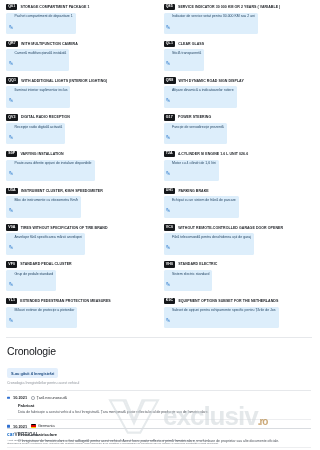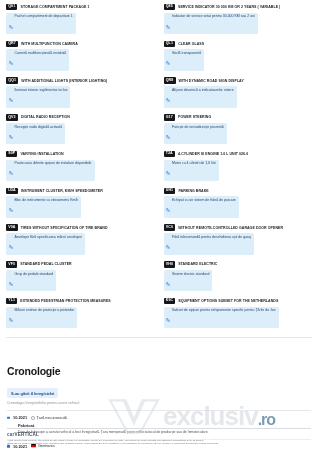--- a/index.html
+++ b/index.html
@@ -69,25 +69,24 @@
   .sec-divider {
     height: 1px;
     background: #e6e8eb;
     margin: 2px 6px 0 6px;
   }
 
   
   .chrono { padding: 7px 7px 0 7px; }
   .chrono-title {
     font-size: 10.5px;
-    font-weight: bold;
+    font-weight: normal;
     color: #14161a;
     letter-spacing: -0.2px;
     margin-bottom: 4px;
-    margin-top: 20px;
   }
   .chrono-badge {
     display: inline-block;
     background: #e3effc;
     color: #1c4b80;
     font-size: 3.9px;
     font-weight: bold;
     padding: 2.2px 4px;
     border-radius: 2px;
     margin-bottom: 3.5px;
@@ -174,21 +173,21 @@
     opacity: 0.55;
   }
   .wm-mark { width: 52px; height: 40px; flex: 0 0 auto; }
   .wm-text {
     font-size: 26px;
     font-weight: bold;
     color: #cfd6da;
     letter-spacing: -1px;
     line-height: 1;
   }
-  .wm-text .ro { color: #0c4a6e; font-size: 16px; }
+  .wm-text .ro { color: #a16207; font-size: 10px; }
 </style>
 </head>
 <body>
 
 <div class="page">
 
   <div class="equip-grid" id="equipGrid">
       <div class="equip-item">
         <div class="equip-head">
           <span class="equip-code">Q61</span>

